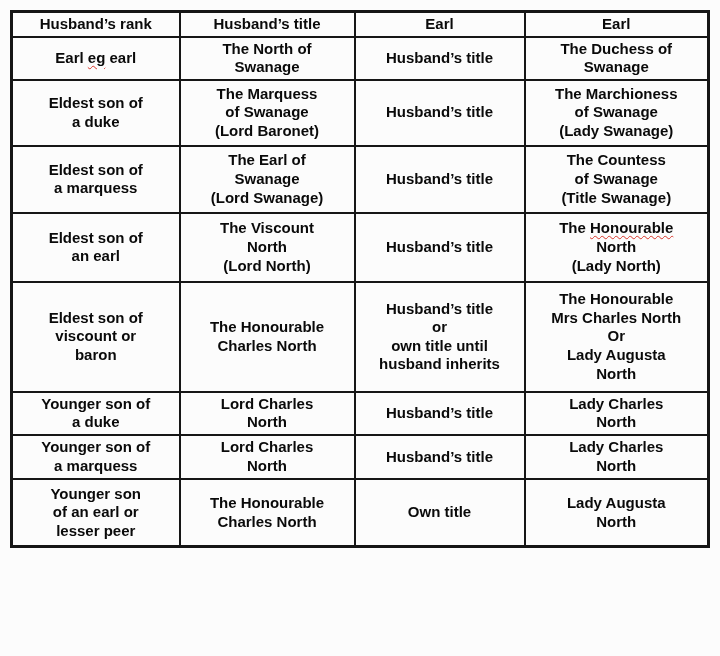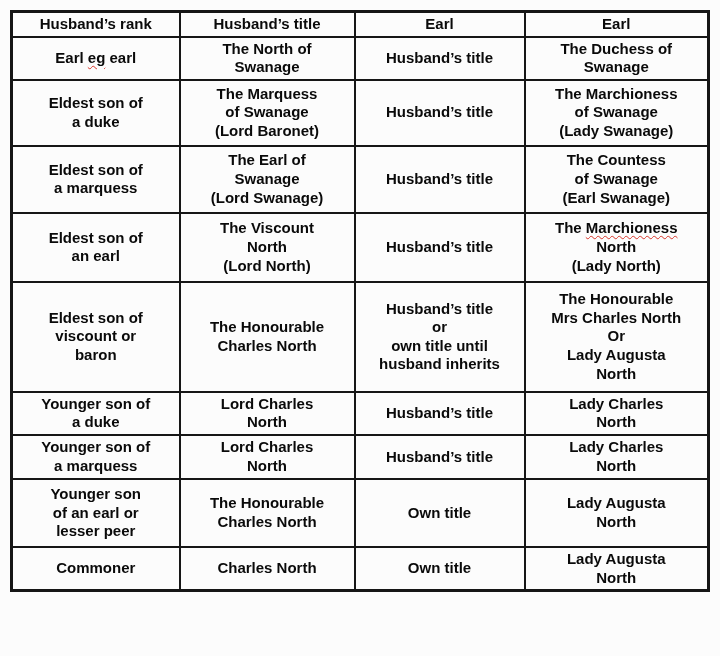--- a/index.html
+++ b/index.html
@@ -97,30 +97,30 @@
       </tr>
       <tr>
         <td>Eldest son of
 a marquess</td>
         <td>The Earl of
 Swanage
 (Lord Swanage)</td>
         <td>Husband’s title</td>
         <td>The Countess
 of Swanage
-(Earl Swanage)</td>
+(Title Swanage)</td>
       </tr>
       <tr>
         <td>Eldest son of
 an earl</td>
         <td>The Viscount
 North
 (Lord North)</td>
         <td>Husband’s title</td>
-        <td><span>The </span><span class="sq">Marchioness</span><span>
+        <td><span>The </span><span class="sq">Honourable</span><span>
 North
 (Lady North)</span></td>
       </tr>
       <tr>
         <td>Eldest son of
 viscount or
 baron</td>
         <td>The Honourable
 Charles North</td>
         <td>Husband’s title
@@ -154,22 +154,15 @@
       <tr>
         <td>Younger son
 of an earl or
 lesser peer</td>
         <td>The Honourable
 Charles North</td>
         <td>Own title</td>
         <td>Lady Augusta
 North</td>
       </tr>
-      <tr>
-        <td>Commoner</td>
-        <td>Charles North</td>
-        <td>Own title</td>
-        <td>Lady Augusta
-North</td>
-      </tr>
     </tbody>
   </table>
 </div>
 
 </body></html>

